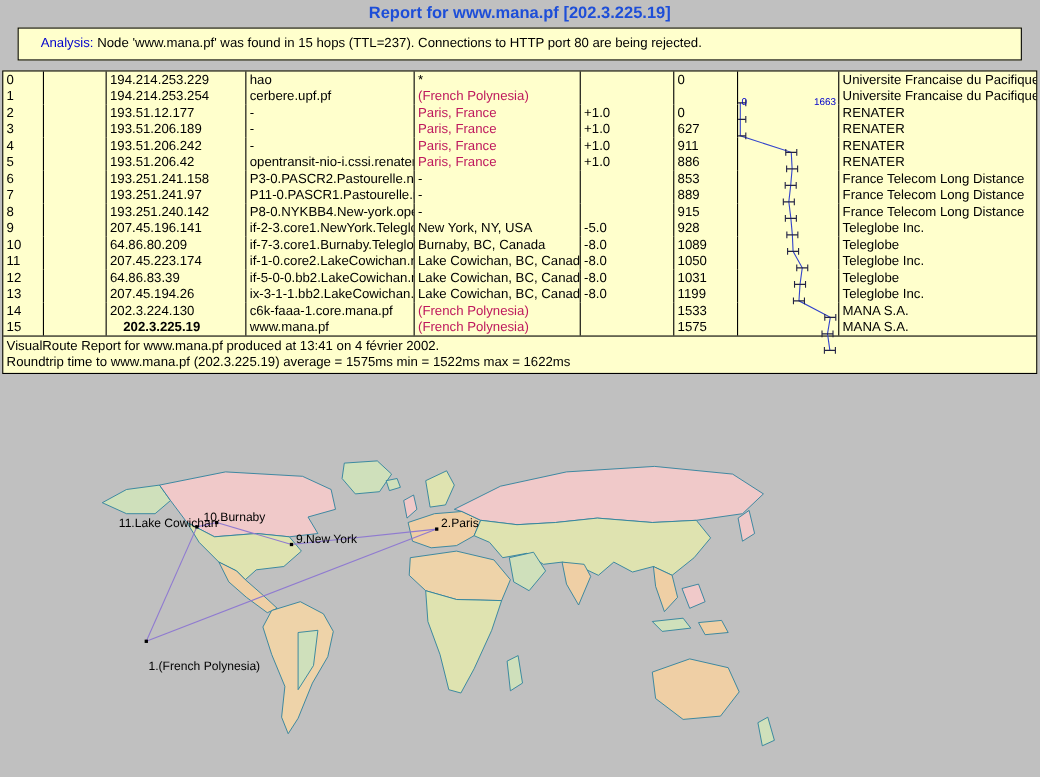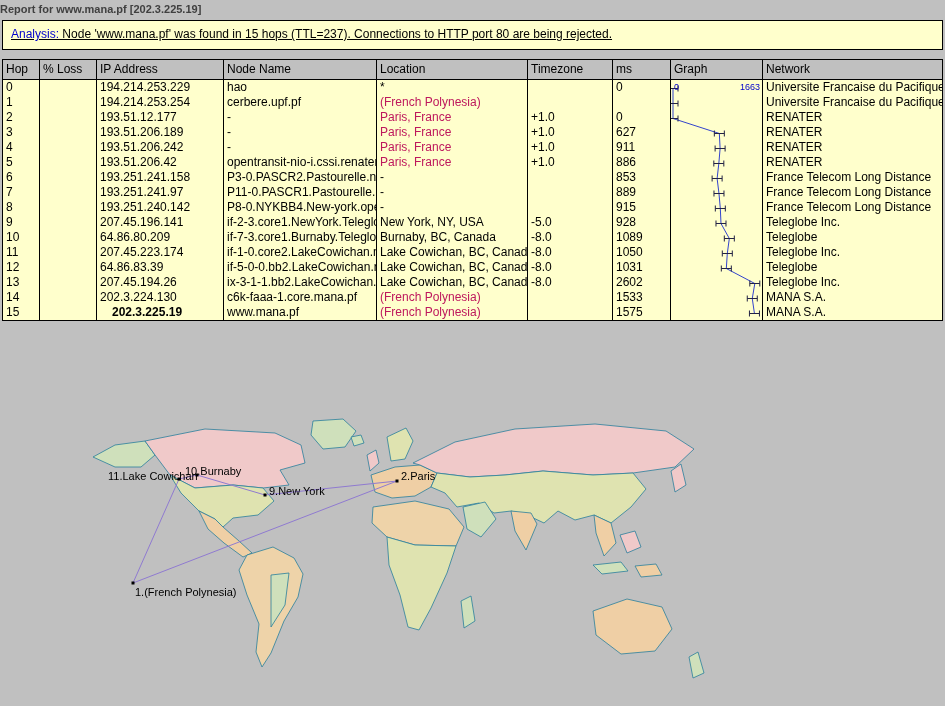--- a/index.html
+++ b/index.html
@@ -5,34 +5,34 @@
   * { margin:0; padding:0; box-sizing:border-box; }
   html,body { width:945px; height:706px; }
   body {
     background:#c0c0c0;
     font-family:"Liberation Sans", sans-serif;
     position:relative;
     overflow:hidden;
   }
   .title {
     margin-top:3px;
-    font-size:11px;
+    text-align:center;
+    font-size:15px;
     font-weight:bold;
-    color:#404040;
+    color:#1d4ed8;
   }
   .analysis-box {
-    margin:5px 2px 0;
+    margin:5px 16px 0;
     background:#ffffcc;
     border:1px solid #000;
-    padding:6px 8px;
+    padding:6px 20px;
     font-size:12px;
     height:30px;
     white-space:nowrap;
     overflow:hidden;
-    text-decoration:underline;
   }
   .blue { color:#0000cc; }
   .report-box {
     position:relative;
     margin:9px 2px 0;
     background:#ffffcc;
     border:1px solid #000;
   }
   .grid {
     display:grid;
@@ -94,31 +94,20 @@
 </head>
 <body>
 
 <div class="page">
 
   <div class="title">Report for www.mana.pf [202.3.225.19]</div>
 
   <div class="analysis-box"><span class="blue">Analysis:</span><span> Node 'www.mana.pf' was found in 15 hops (TTL=237). Connections to HTTP port 80 are being rejected.</span></div>
 
   <div class="report-box">
-    <div class="grid thead" id="thead">
-        <div class="cell">Hop</div>
-        <div class="cell">% Loss</div>
-        <div class="cell">IP Address</div>
-        <div class="cell">Node Name</div>
-        <div class="cell">Location</div>
-        <div class="cell">Timezone</div>
-        <div class="cell">ms</div>
-        <div class="cell">Graph</div>
-        <div class="cell">Network</div>
-      </div>
     <div id="tbody">
         <div class="grid trow">
           <div class="cell">0</div>
           <div class="cell"></div>
           <div class="cell">194.214.253.229</div>
           <div class="cell">hao</div>
           <div class="cell">*</div>
           <div class="cell"></div>
           <div class="cell">0</div>
           <div class="cell"></div>
@@ -256,21 +245,21 @@
           <div class="cell"></div>
           <div class="cell">Teleglobe</div>
         </div>
         <div class="grid trow">
           <div class="cell">13</div>
           <div class="cell"></div>
           <div class="cell">207.45.194.26</div>
           <div class="cell">ix-3-1-1.bb2.LakeCowichan.net</div>
           <div class="cell">Lake Cowichan, BC, Canada</div>
           <div class="cell">-8.0</div>
-          <div class="cell">2602</div>
+          <div class="cell">1199</div>
           <div class="cell"></div>
           <div class="cell">Teleglobe Inc.</div>
         </div>
         <div class="grid trow">
           <div class="cell">14</div>
           <div class="cell"></div>
           <div class="cell">202.3.224.130</div>
           <div class="cell">c6k-faaa-1.core.mana.pf</div>
           <div class="cell purple">(French Polynesia)</div>
           <div class="cell"></div>
@@ -336,20 +325,24 @@
           <line x1="88.8111846061335" y1="199.5" x2="88.8111846061335" y2="205.5" stroke="#222244" stroke-width="1"></line>
           <line x1="76.27720986169574" y1="217.5" x2="86.27720986169574" y2="217.5" stroke="#222244" stroke-width="1"></line>
           <line x1="76.27720986169574" y1="214.5" x2="76.27720986169574" y2="220.5" stroke="#222244" stroke-width="1"></line>
           <line x1="86.27720986169574" y1="214.5" x2="86.27720986169574" y2="220.5" stroke="#222244" stroke-width="1"></line>
           <line x1="78.44918821407096" y1="232.5" x2="88.44918821407096" y2="232.5" stroke="#222244" stroke-width="1"></line>
           <line x1="78.44918821407096" y1="229.5" x2="78.44918821407096" y2="235.5" stroke="#222244" stroke-width="1"></line>
           <line x1="88.44918821407096" y1="229.5" x2="88.44918821407096" y2="235.5" stroke="#222244" stroke-width="1"></line>
           <text x="3" y="9" text-anchor="start" font-size="9" fill="#0000cc">0</text>
           <text x="89" y="9" text-anchor="end" font-size="9" fill="#0000cc">1663</text>
         </svg></div>
+    <div class="tfoot">
+      <div>VisualRoute Report for www.mana.pf produced at 13:41 on 4 février 2002.</div>
+      <div>Roundtrip time to www.mana.pf (202.3.225.19) average = 1575ms min = 1522ms max = 1622ms</div>
+    </div>
   </div>
 
   <div class="map" id="map">
     <svg id="mapSvg" width="640" height="285" viewBox="0 0 640 285">
       <g stroke="#2a7f9c" stroke-width="0.8">
         <path d="M18,42 L40,30 L70,26 L80,40 L66,52 L40,52 Z" fill="#cfe0bb"></path>
         <path d="M70,26 L130,14 L200,18 L226,30 L230,48 L205,55 L214,70 L188,73 L158,70 L120,73 L95,60 L80,40 Z" fill="#f0c9c9"></path>
         <path d="M95,60 L120,73 L158,70 L188,73 L199,86 L183,100 L158,103 L148,112 L140,104 L124,96 L106,78 Z" fill="#dfe3b0"></path>
         <path d="M124,96 L140,104 L148,112 L164,126 L177,138 L168,142 L149,128 L133,114 Z" fill="#efcfa5"></path>
         <path d="M238,6 L268,4 L281,16 L270,32 L248,34 L236,20 Z" fill="#cfe0bb"></path>
@@ -382,20 +375,20 @@
           <line x1="104" y1="64" x2="58" y2="168" stroke="#8f7ad0" stroke-width="1"></line>
         </g>
       <g id="pointLayer">
           <rect x="56.5" y="166.5" width="3" height="3" fill="#000"></rect>
           <rect x="320.5" y="64.5" width="3" height="3" fill="#000"></rect>
           <rect x="188.5" y="78.5" width="3" height="3" fill="#000"></rect>
           <rect x="120.5" y="58.5" width="3" height="3" fill="#000"></rect>
           <rect x="102.5" y="62.5" width="3" height="3" fill="#000"></rect>
         </g>
     </svg>
-  <div class="map-label" style="left: 60px; top: 171px;">1.(French Polynesia)</div>
+  <div class="map-label" style="left: 60px; top: 185px;">1.(French Polynesia)</div>
       <div class="map-label" style="left: 326px; top: 55px;">2.Paris</div>
       <div class="map-label" style="left: 194px; top: 70px;">9.New York</div>
       <div class="map-label" style="left: 110px; top: 50px;">10.Burnaby</div>
       <div class="map-label" style="left: 33px; top: 55px;">11.Lake Cowichan</div>
     </div>
 
 </div>
 
 </body></html>

